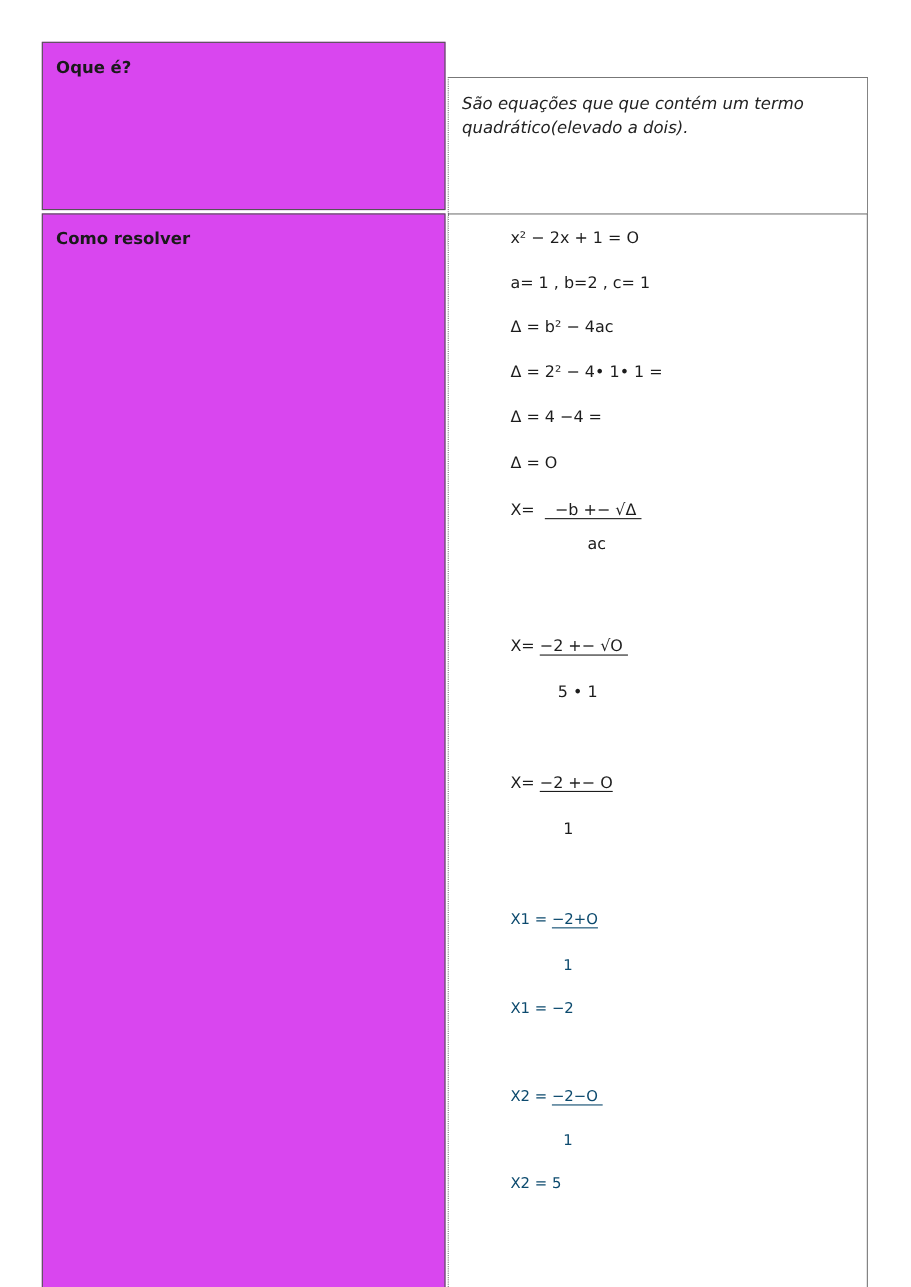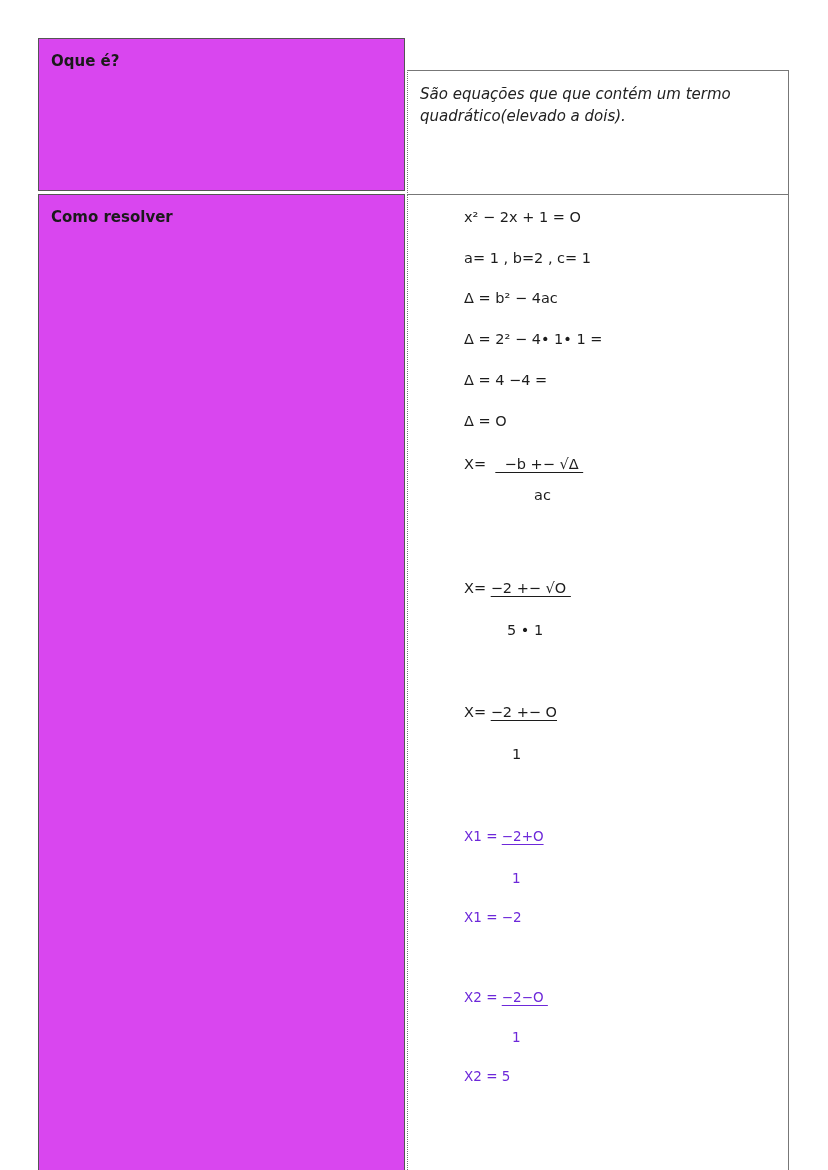--- a/index.html
+++ b/index.html
@@ -8,21 +8,21 @@
   .left { background: #d946ef; border: 1.5px solid #555; }
   .right { background: #ffffff; border: 1.5px solid #777; border-left: 1px dotted #777; }
   .r1 { top: 38px; height: 153px; }
   .r2 { top: 194px; height: 1164px; }
   .c1 { left: 38px; width: 367px; }
   .c2 { left: 407px; width: 382px; }
   .right.r1 { border-bottom: 1px dotted #777; margin-top: 32px; }
   .label { position: absolute; left: 12px; top: 13px; font-weight: bold; font-size: 15px; color: #1a1a1a; }
   .desc { position: absolute; left: 12px; top: 12px; right: 20px; font-style: italic; font-size: 15px; line-height: 22px; color: #222; }
   .line { position: absolute; left: 12px; font-size: 14.5px; color: #1c1c1c; white-space: pre; margin-left: 44px; }
-  .gray { color: #6d28d9; font-size: 13.5px; }
+  .gray { color: #0c4a6e; font-size: 13.5px; }
   .u { text-decoration: underline; text-underline-offset: 3px; }
 </style>
 </head>
 <body>
 
 <div class="cell left c1 r1">
   <span class="label">Oque é?</span>
 </div>
 <div class="cell right c2 r1">
   <div class="desc">São equações que que contém um termo quadrático(elevado a dois).</div>

